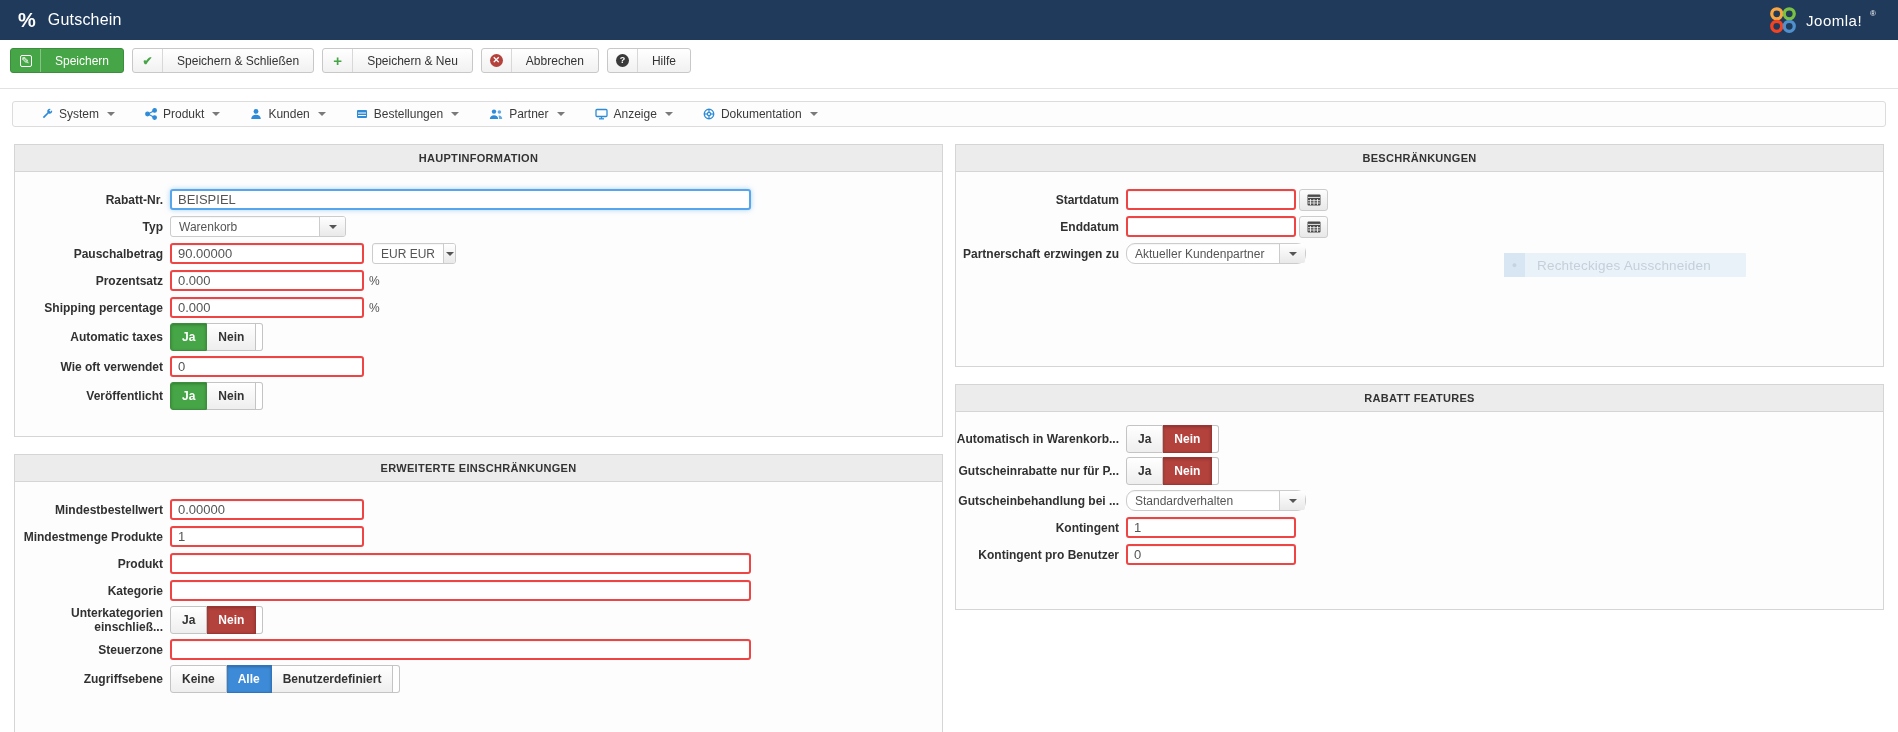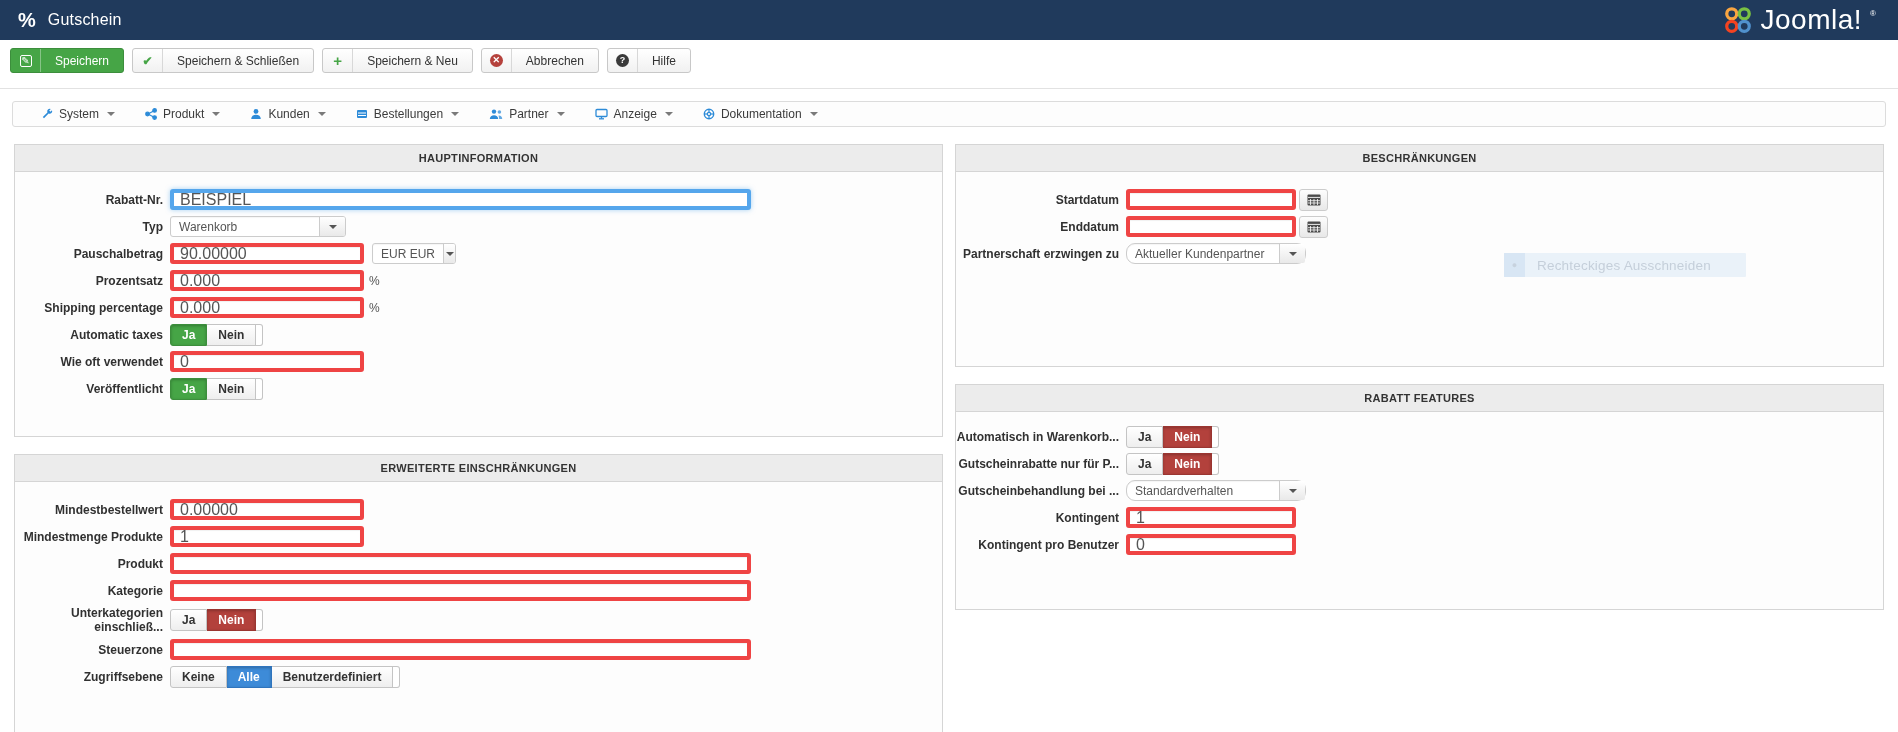--- a/index.html
+++ b/index.html
@@ -4,21 +4,21 @@
 <style>
   * { margin:0; padding:0; box-sizing:border-box; }
   html,body { width:1898px; height:732px; background:#fff; font-family:"Liberation Sans", sans-serif; font-size:12px; color:#333; overflow:hidden; }
 
   
   .topbar { height:40px; background:#203a5c; display:flex; align-items:center; justify-content:space-between; padding:0 22px 0 18px; }
   .topbar-left { display:flex; align-items:center; gap:12px; }
   .title-icon { color:#fff; font-size:20px; font-weight:bold; }
   .page-title { color:#fff; font-size:16px; font-weight:normal; letter-spacing:.2px; }
   .brand { display:flex; align-items:center; gap:8px; }
-  .brand-text { color:#fff; font-size:28px; letter-spacing:.5px; }
+  .brand-text { color:#fff; font-size:15px; letter-spacing:.5px; }
   .brand-mark { color:#fff; font-size:8px; vertical-align:top; position:relative; top:-7px; }
 
   
   .toolbar { padding:8px 10px 15px 10px; border-bottom:1px solid #e2e2e2; display:flex; gap:8px; background:#fff; }
   .btn { display:flex; align-items:center; height:25px; border:1px solid #c8c8c8; border-radius:3px; background:linear-gradient(#ffffff,#f1f1f1); cursor:pointer; font-size:12px; color:#333; overflow:hidden; }
   .btn .btn-ico { display:flex; align-items:center; justify-content:center; width:30px; height:100%; border-right:1px solid #d8d8d8; }
   .btn .btn-label { padding:0 14px; }
   .btn-primary { background:#46a546; border-color:#3c8e3c; color:#fff; }
   .btn-primary .btn-ico { border-right:1px solid rgba(255,255,255,.35); }
   .ico-save { width:12px; height:12px; border:1px solid #fff; border-radius:2px; color:#fff; font-size:10px; line-height:10px; text-align:center; }
@@ -42,36 +42,36 @@
   .panel-body { padding-top:16px; }
   .body-haupt { height:264px; }
   .body-beschr { height:194px; }
   .body-erw { height:255px; }
   .body-rabatt { height:197px; padding-top:13px; }
 
   .row { display:flex; align-items:center; margin-bottom:4px; min-height:23px; }
   .row label { width:155px; text-align:right; font-weight:bold; color:#313131; padding-right:7px; flex:none; }
   .col-right .row label { width:170px; }
 
-  input[type=text] { height:21px; border:4px solid #ef4444; border-radius:3px; padding:0 6px; font-size:16px; color:#555; font-family:"Liberation Sans", sans-serif; background:#fff; box-shadow:inset 0 1px 1px rgba(0,0,0,.06); }
+  input[type=text] { height:21px; border:2px solid #ef4444; border-radius:3px; padding:0 6px; font-size:13px; color:#555; font-family:"Liberation Sans", sans-serif; background:#fff; box-shadow:inset 0 1px 1px rgba(0,0,0,.06); }
   input.w-std { width:194px; }
   input.w-wide { width:581px; }
   input.w-right { width:170px; }
   input.focused { border-color:#55a6ec; box-shadow:0 0 5px rgba(82,168,236,.5); }
   .suffix { margin-left:5px; color:#555; }
 
   .select { display:flex; align-items:stretch; height:21px; border:1px solid #ccc; border-radius:3px; background:#fff; cursor:pointer; box-shadow:inset 0 1px 1px rgba(0,0,0,.04); }
   .select .sel-val { display:flex; align-items:center; padding:0 8px; color:#555; flex:1; white-space:nowrap; }
   .select .sel-btn { width:26px; border-left:1px solid #ccc; background:linear-gradient(#fff,#e9e9e9); display:flex; align-items:center; justify-content:center; border-radius:0 2px 2px 0; }
   .select .sel-btn .caret { border-top-color:#555; margin:0; }
   .sel-typ { width:176px; } .sel-eur { width:84px; margin-left:8px; } .sel-right { width:180px;border-radius:9px; }
 
   .date-btn { width:29px; height:22px; margin-left:3px; border:1px solid #ccc; border-radius:3px; background:linear-gradient(#fdfdfd,#e8e8e8); display:flex; align-items:center; justify-content:center; cursor:pointer; }
 
-  .btn-group { display:flex; align-items:stretch; height:22px; }
+  .btn-group { display:flex; align-items:stretch; height:28px; }
   .tbtn { display:flex; align-items:center; padding:0 11px; border:1px solid #c4c4c4; background:linear-gradient(#fff,#eee); color:#333; font-weight:bold; font-size:12px; cursor:pointer; }
   .tbtn + .tbtn { border-left:none; }
   .tbtn:first-child { border-radius:3px 0 0 3px; }
   .btn-group .stub { width:7px; border:1px solid #c4c4c4; border-left:none; border-radius:0 3px 3px 0; background:#fff; }
   .tbtn.on-green { background:#46a546; border-color:#3c8e3c; color:#fff; box-shadow:inset 0 1px 3px rgba(0,0,0,.25); }
   .tbtn.on-red { background:#b3413c; border-color:#9a3531; color:#fff; box-shadow:inset 0 1px 3px rgba(0,0,0,.25); }
   .tbtn.on-blue { background:#3d8bd8; border-color:#2f74bd; color:#fff; box-shadow:inset 0 1px 3px rgba(0,0,0,.25); }
 
   
   .snip-overlay { position:absolute; left:548px; top:108px; width:242px; height:24px; display:flex; align-items:center; background:rgba(219,233,246,.55); border-radius:1px; }

